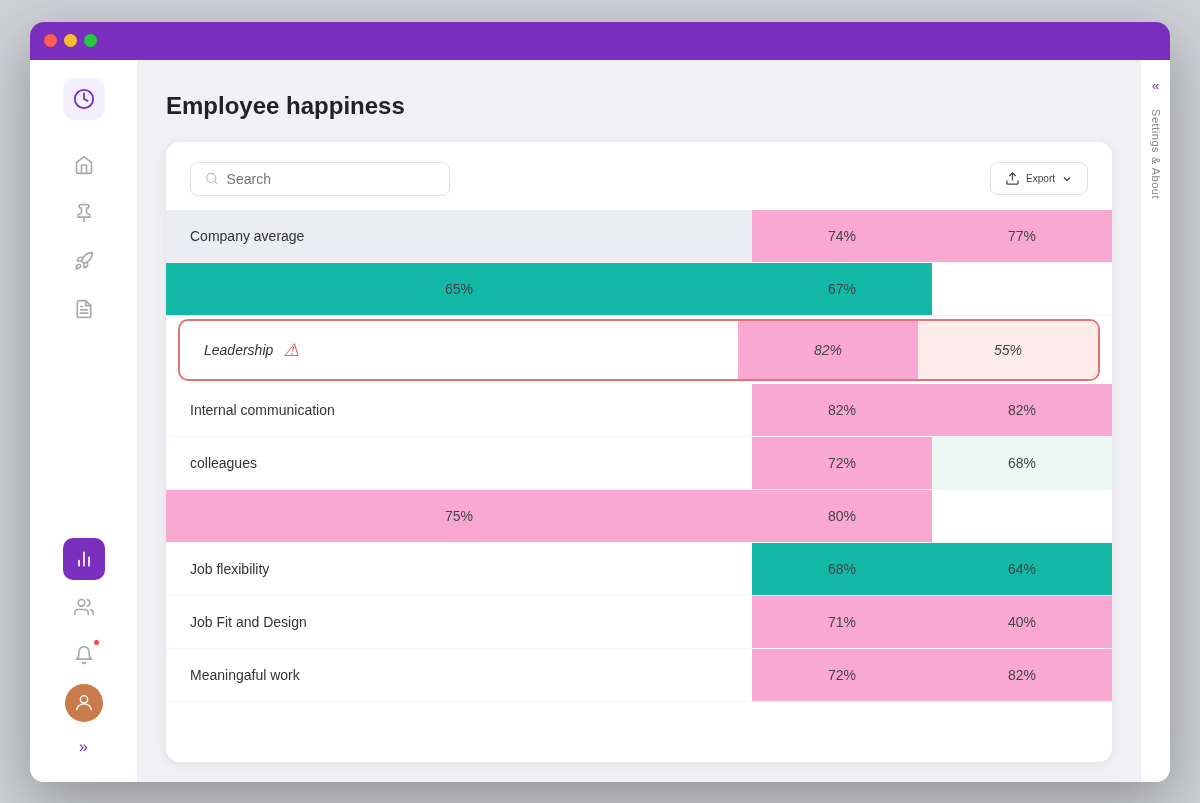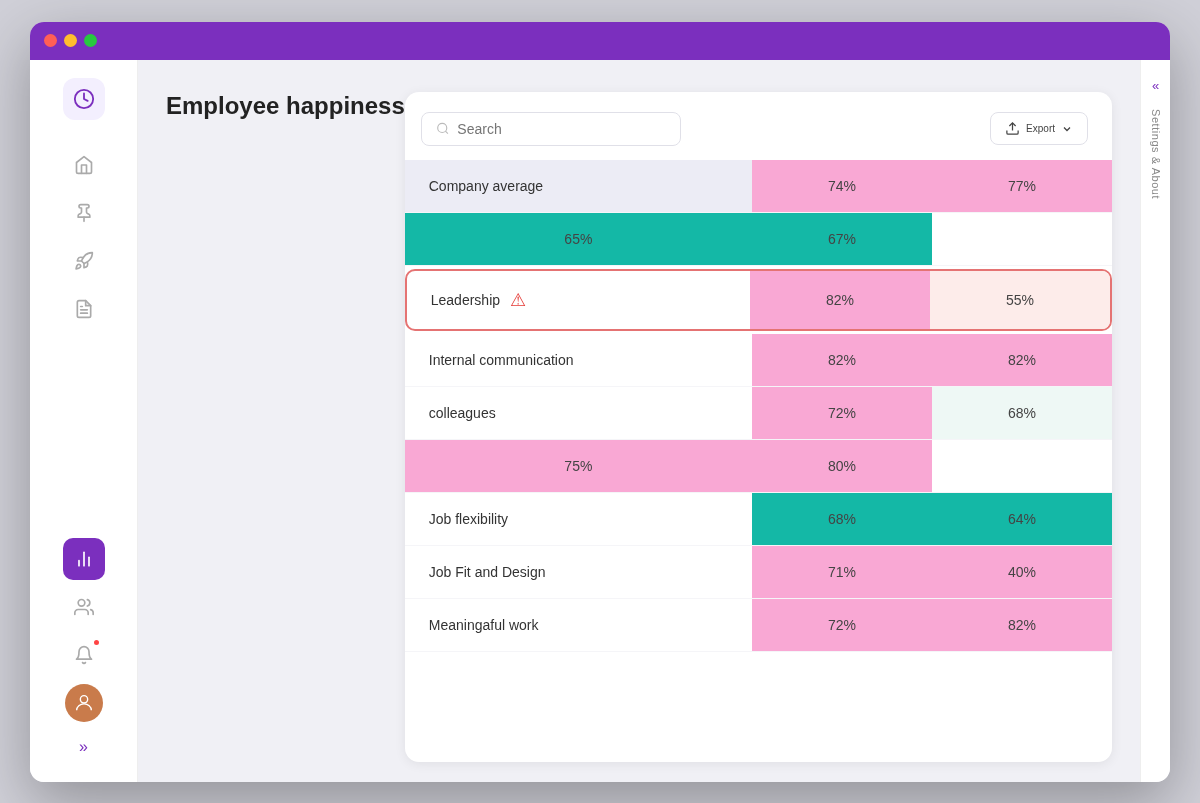--- a/index.html
+++ b/index.html
@@ -92,21 +92,21 @@
     .sidebar-chevrons {
       color: #7b2fbe;
       font-size: 16px;
       cursor: pointer;
       padding: 8px;
     }
     
     .main {
       flex: 1;
       display: flex;
-      flex-direction: row;
+      flex-direction: column;
       padding: 32px 28px 20px 28px;
       overflow: hidden;
     }
     .page-title {
       font-size: 24px;
       font-weight: 700;
       color: #222;
       margin-bottom: 22px;
     }
     .content-card {
@@ -116,21 +116,21 @@
       flex: 1;
       display: flex;
       flex-direction: column;
       overflow: hidden;
       padding: 20px 0 0 0;
     }
     .toolbar {
       display: flex;
       align-items: center;
       justify-content: space-between;
-      padding: 0 24px 14px 16px;
+      padding: 0 24px 14px 24px;
     }
     .search-box {
       display: flex;
       align-items: center;
       gap: 8px;
       border: 1.5px solid #e0e0e8;
       border-radius: 8px;
       padding: 8px 14px;
       width: 260px;
       background: #fff;
@@ -173,22 +173,23 @@
     .t-body { overflow-y: auto; flex: 1; }
     .t-row {
       display: grid;
       grid-template-columns: 1fr 180px 180px;
       border-bottom: 1px solid #f5f5f8;
       align-items: stretch;
     }
     .t-row.leadership-row {
       border: 2px solid #e57373;
       border-radius: 10px;
-      margin: 3px 0;
-      overflow: hidden;
+      margin: 3px 12px;
+      overflow: hidden;
+      font-style: italic;
     }
     .t-cell {
       display: flex;
       align-items: center;
       justify-content: center;
       padding: 18px 12px;
       font-size: 14px;
       font-weight: 500;
       color: #444;
       text-align: right;

